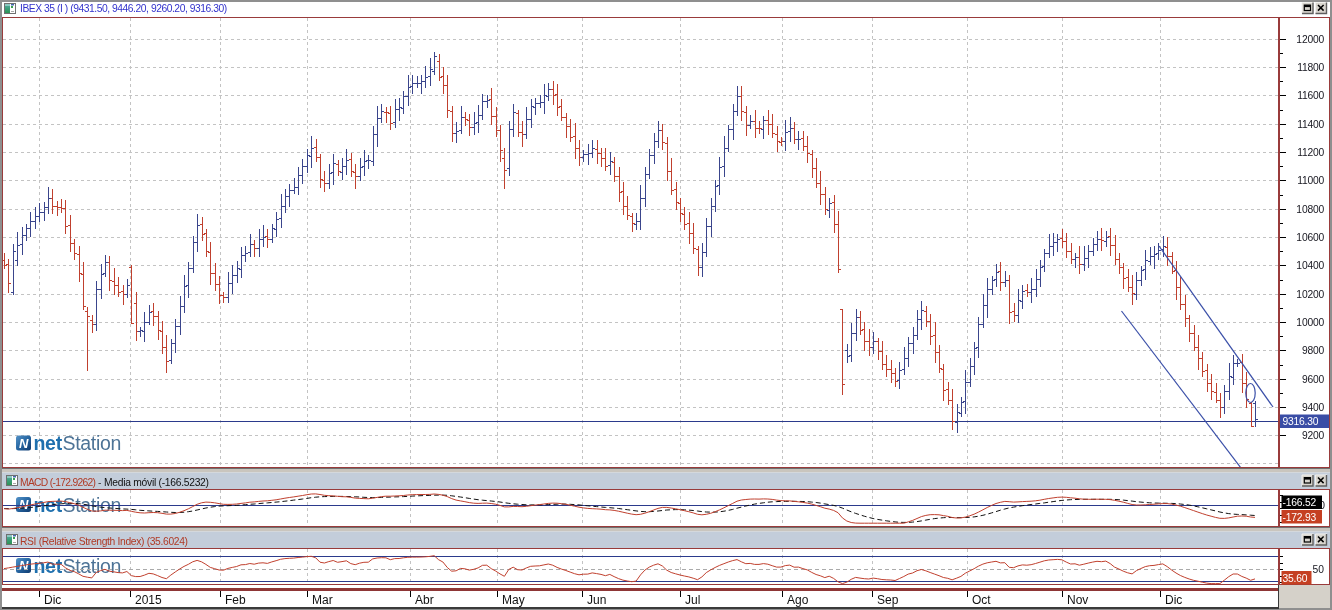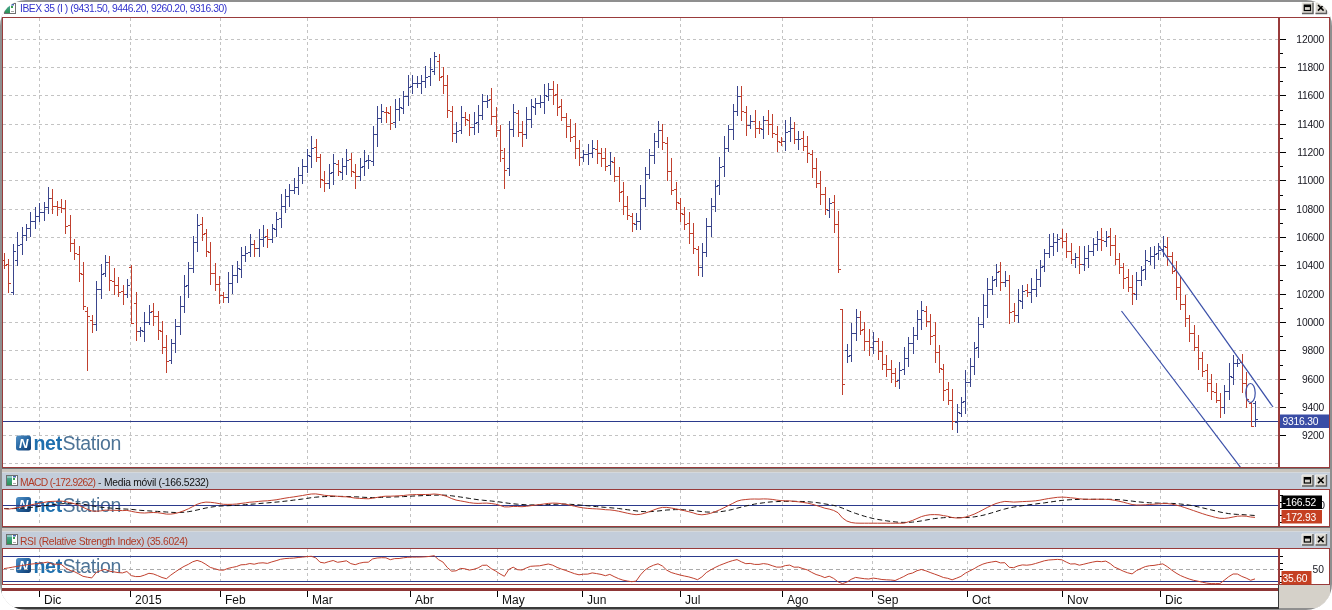--- a/index.html
+++ b/index.html
@@ -1,15 +1,15 @@
 <!DOCTYPE html>
 <html><head><meta charset="utf-8"><title>IBEX 35</title>
 <style>
 html,body{margin:0;padding:0;background:#fff;}
-#wrap{position:relative;width:1332px;height:610px;overflow:hidden;font-family:"Liberation Sans",sans-serif;border-radius:26px;}
+#wrap{position:relative;width:1332px;height:610px;overflow:hidden;font-family:"Liberation Sans",sans-serif;}
 svg{position:absolute;top:0;left:0;}
 </style></head>
 <body>
 <div id="wrap">
     <svg width="1332" height="610" viewBox="0 0 1332 610" font-family="Liberation Sans, sans-serif">
       <defs>
         <linearGradient id="lg" x1="0" y1="0" x2="1" y2="1">
           <stop offset="0" stop-color="#5592c6"></stop>
           <stop offset="0.45" stop-color="#2a6aa6"></stop>
           <stop offset="1" stop-color="#0f3a6e"></stop>

